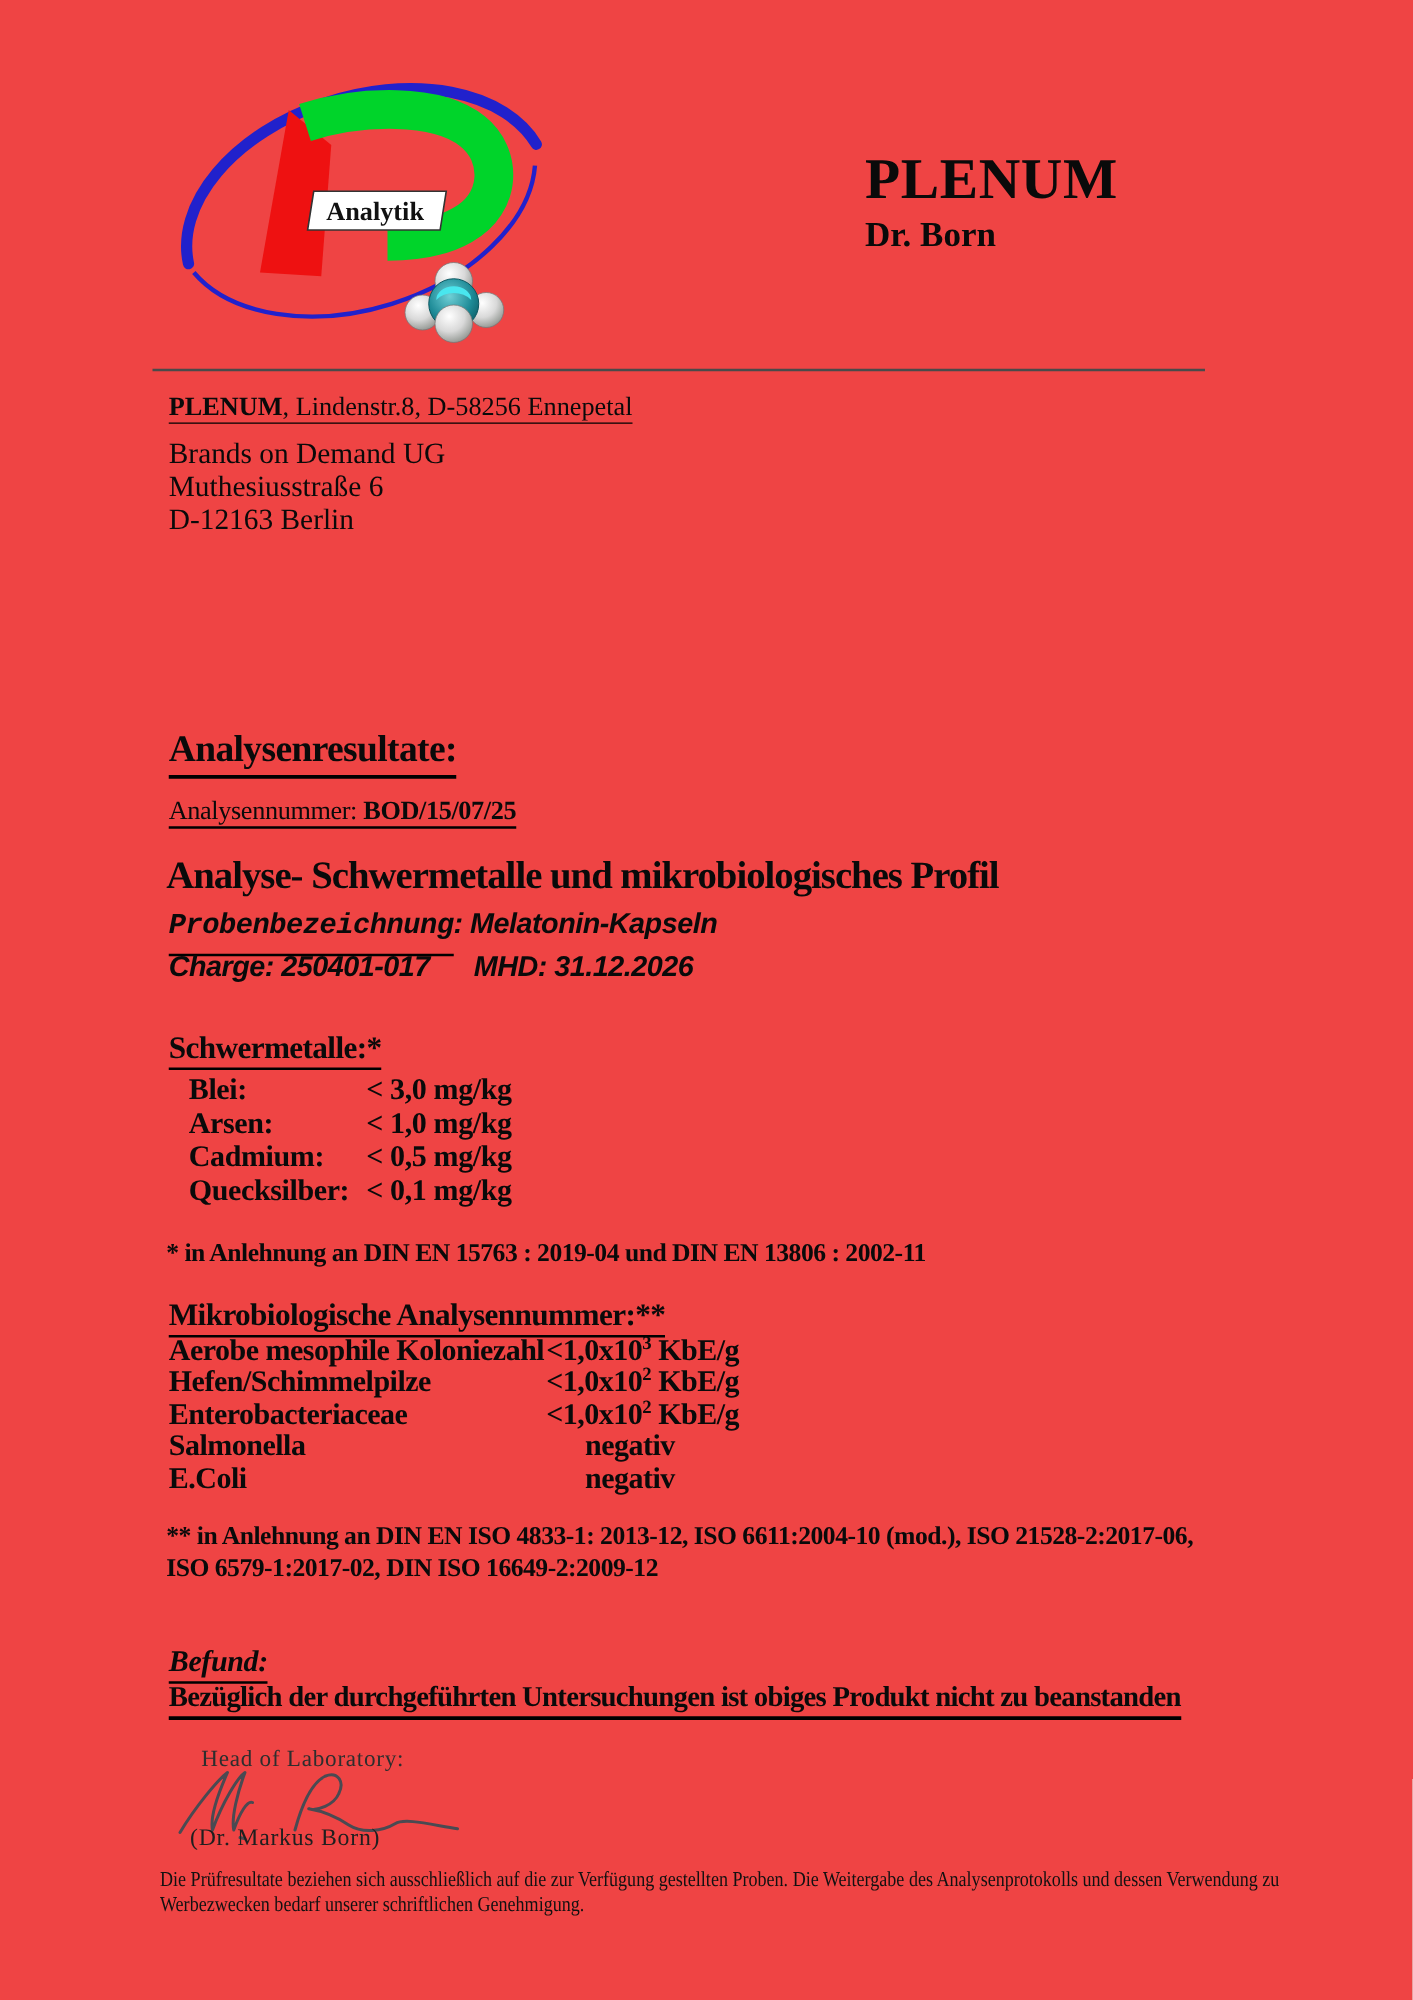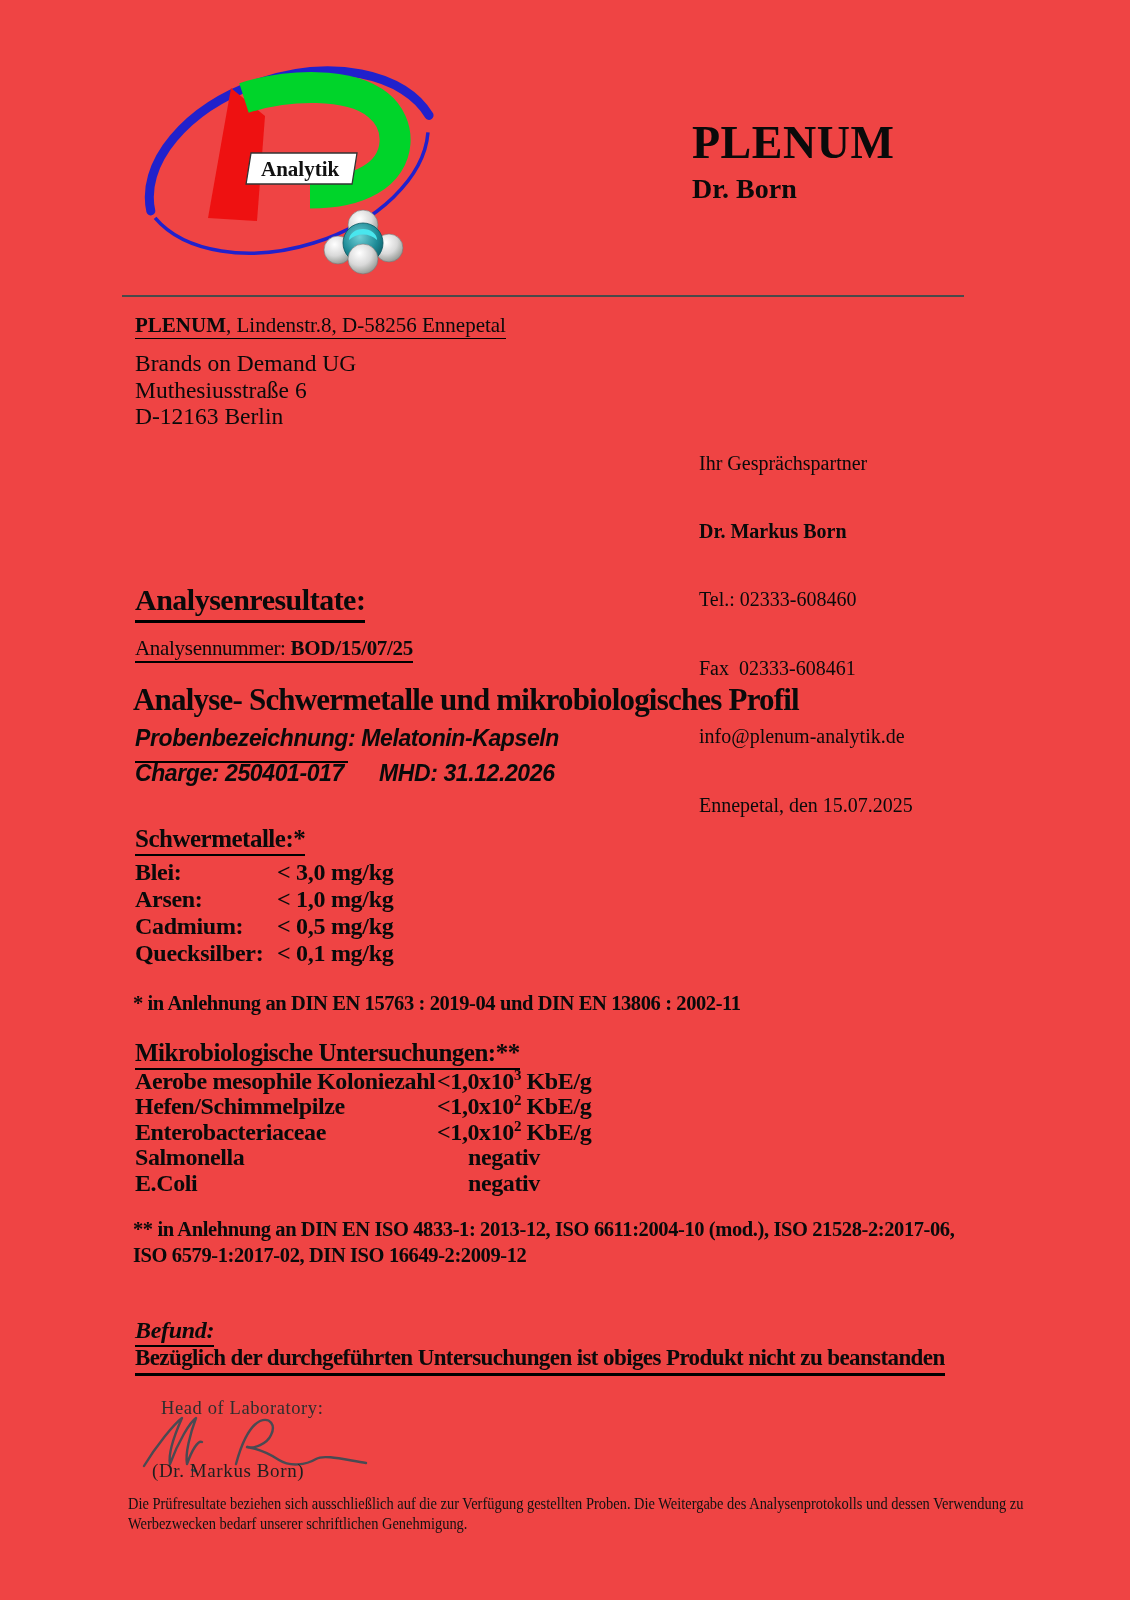--- a/index.html
+++ b/index.html
@@ -32,28 +32,28 @@
   .main{position:absolute;left:135px;top:583px;width:832px;}
   .doc-title{font-size:30px;font-weight:bold;letter-spacing:-0.5px;}
   .doc-title .u{border-bottom:3px solid #000;padding-bottom:3px;display:inline-block;}
   .ananum{position:absolute;left:0;top:53px;font-size:21px;letter-spacing:-0.3px;}
   .ananum .u{border-bottom:2px solid #000;padding-bottom:1px;}
   .ananum b{font-weight:bold;}
   .analysis-title{position:absolute;left:-2px;top:99px;font-size:31px;font-weight:bold;letter-spacing:-0.8px;white-space:nowrap;}
 
   .sample{position:absolute;left:0;top:142px;font-family:"Liberation Sans",sans-serif;
           font-style:italic;font-weight:bold;font-size:23px;letter-spacing:-0.4px;}
-  .sample .u{border-bottom:2.5px solid #000;padding-bottom:10px;}
+  .sample .u{border-bottom:2.5px solid #000;padding-bottom:10px;font-family:Liberation Mono, monospace;}
   .charge-row{position:absolute;left:0;top:177px;font-family:"Liberation Sans",sans-serif;
           font-style:italic;font-weight:bold;font-size:23px;display:flex;letter-spacing:-0.4px;}
   .charge-col{display:inline-block;min-width:244px;}
 
   .hm-head{position:absolute;left:0;top:242px;font-size:25px;font-weight:bold;letter-spacing:-0.5px;}
   .sec-u{border-bottom:2.5px solid #000;padding-bottom:1px;display:inline-block;}
-  .hm-rows{position:absolute;left:0;top:276px;font-size:24px;font-weight:bold;line-height:27px;letter-spacing:-0.3px;}
+  .hm-rows{position:absolute;left:16px;top:276px;font-size:24px;font-weight:bold;line-height:27px;letter-spacing:-0.3px;}
   .hm-row{display:flex;}
   .hm-label{display:inline-block;min-width:142px;white-space:nowrap;}
   .fn1{position:absolute;left:-2px;top:409px;font-size:20.5px;font-weight:bold;letter-spacing:-0.4px;white-space:nowrap;}
 
   .mb-head{position:absolute;left:0;top:456px;font-size:25px;font-weight:bold;letter-spacing:-0.5px;}
   .mb-rows{position:absolute;left:0;top:486px;font-size:24px;font-weight:bold;line-height:25.4px;letter-spacing:-0.4px;}
   .mb-row{display:flex;}
   .mb-label{display:inline-block;min-width:302px;white-space:nowrap;}
   .mb-value{white-space:nowrap;}
   .mb-value sup{font-size:15px;line-height:0;}
@@ -129,28 +129,20 @@
       <b>PLENUM</b><span>, Lindenstr.8, D-58256 Ennepetal</span>
     </span>
   </div>
 
   <div class="recipient">
     <div>Brands on Demand UG</div>
     <div>Muthesiusstraße 6</div>
     <div>D-12163 Berlin</div>
   </div>
 
-  <div class="contact">
-    <div>Ihr Gesprächspartner</div>
-    <div class="bold">Dr. Markus Born</div>
-    <div>Tel.: 02333-608460</div>
-    <div>Fax  02333-608461</div>
-    <div>info@plenum-analytik.de</div>
-    <div>Ennepetal, den 15.07.2025</div>
-  </div>
 
   <div class="main">
 
     <div class="doc-title">
       <span class="u">Analysenresultate:</span>
     </div>
 
     <div class="ananum">
       <span class="u">
         <span>Analysennummer: </span><b>BOD/15/07/25</b>
@@ -187,21 +179,21 @@
       </div>
       <div class="hm-row">
         <span class="hm-label">Quecksilber:</span>
         <span>&lt; 0,1 mg/kg</span>
       </div>
     </div>
 
     <div class="fn1">* in Anlehnung an DIN EN 15763 : 2019-04 und DIN EN 13806 : 2002-11</div>
 
     <div class="mb-head">
-      <span class="sec-u">Mikrobiologische Untersuchungen:**</span>
+      <span class="sec-u">Mikrobiologische Analysennummer:**</span>
     </div>
 
     <div class="mb-rows">
       <div class="mb-row">
         <span class="mb-label">Aerobe mesophile Koloniezahl</span>
         <span class="mb-value"><span>&lt;1,0x10</span><sup>3</sup><span> KbE/g</span></span>
       </div>
       <div class="mb-row">
         <span class="mb-label">Hefen/Schimmelpilze</span>
         <span class="mb-value"><span>&lt;1,0x10</span><sup>2</sup><span> KbE/g</span></span>

